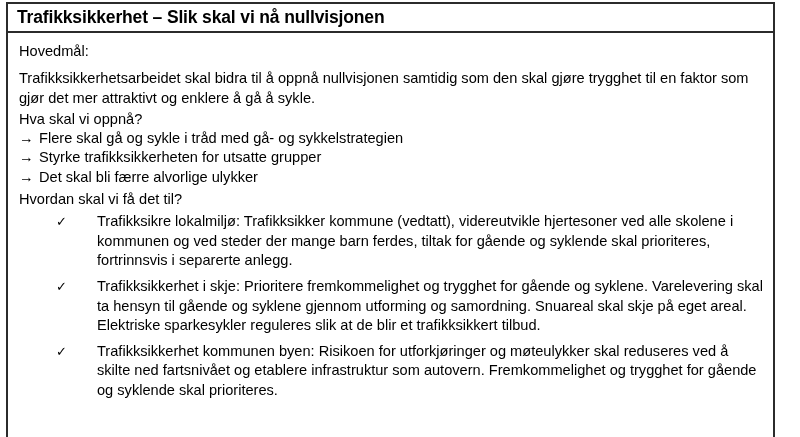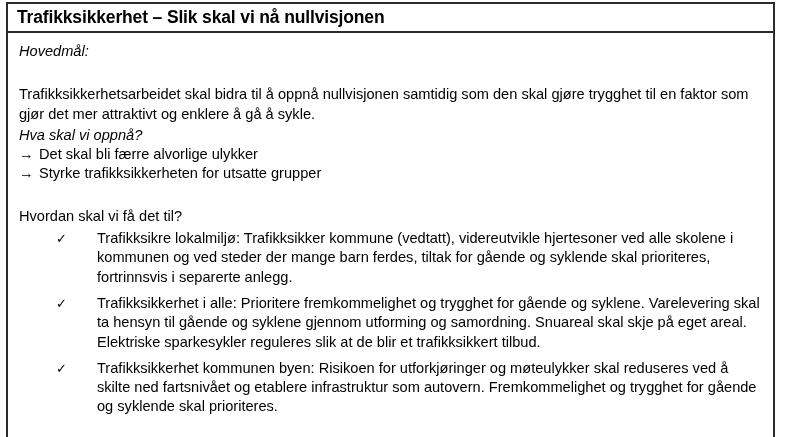--- a/index.html
+++ b/index.html
@@ -44,42 +44,41 @@
   }
 
   
   #body-cell {
     padding: 5px 10px 0 11px;
     font-size: 14.6px;
     line-height: 19.3px;
   }
 
   .subhead {
-    font-style: italic;
     margin: 4px 0 0 0;
   }
 
   .para {
-    margin: 24px 0 0 0;
+    margin: 8px 0 0 0;
     text-align: left;
   }
 
   #goals-block {
     margin-top: 2px;
   }
   .goal-line {
     white-space: nowrap;
   }
   .arrow-glyph {
     display: inline-block;
     width: 20px;
   }
 
   #howto-question {
-    margin-top: 23px;
+    margin-top: 3px;
   }
 
   
   #measures-list {
     margin: 0;
     padding: 0;
     list-style: none;
   }
   .measure-item {
     position: relative;
@@ -114,40 +113,43 @@
 
   <div id="body-cell">
 
     <div class="subhead">Hovedmål:</div>
 
     <p class="para">Trafikksikkerhetsarbeidet skal bidra til å oppnå nullvisjonen samtidig som den skal gjøre trygghet til en faktor som gjør det mer attraktivt og enklere å gå å sykle.</p>
 
     <div id="goals-block">
       <div class="subhead" style="margin-top:0">Hva skal vi oppnå?</div>
 
-
       <div class="goal-line">
-        <span class="arrow-glyph">→</span><span>Det skal bli færre alvorlige ulykker</span>
+        <span class="arrow-glyph">→</span><span>Flere skal gå og sykle i tråd med gå- og sykkelstrategien</span>
       </div>
 
       <div class="goal-line">
         <span class="arrow-glyph">→</span><span>Styrke trafikksikkerheten for utsatte grupper</span>
+      </div>
+
+      <div class="goal-line">
+        <span class="arrow-glyph">→</span><span>Det skal bli færre alvorlige ulykker</span>
       </div>
     </div>
 
     <div id="howto-question">Hvordan skal vi få det til?</div>
 
     <ul id="measures-list">
 
       <li class="measure-item">
         <span class="check-glyph">✓</span><span class="measure-label">Trafikksikre lokalmiljø:</span><span class="measure-text"> Trafikksikker kommune (vedtatt), videreutvikle hjertesoner ved alle skolene i kommunen og ved steder der mange barn ferdes, tiltak for gående og syklende skal prioriteres, fortrinnsvis i separerte anlegg.</span>
       </li>
 
       <li class="measure-item">
-        <span class="check-glyph">✓</span><span class="measure-label">Trafikksikkerhet i alle:</span><span class="measure-text"> Prioritere fremkommelighet og trygghet for gående og syklene. Varelevering skal ta hensyn til gående og syklene gjennom utforming og samordning. Snuareal skal skje på eget areal. Elektriske sparkesykler reguleres slik at de blir et trafikksikkert tilbud.</span>
+        <span class="check-glyph">✓</span><span class="measure-label">Trafikksikkerhet i skje:</span><span class="measure-text"> Prioritere fremkommelighet og trygghet for gående og syklene. Varelevering skal ta hensyn til gående og syklene gjennom utforming og samordning. Snuareal skal skje på eget areal. Elektriske sparkesykler reguleres slik at de blir et trafikksikkert tilbud.</span>
       </li>
 
       <li class="measure-item">
         <span class="check-glyph">✓</span><span class="measure-label">Trafikksikkerhet kommunen byen:</span><span class="measure-text"> Risikoen for utforkjøringer og møteulykker skal reduseres ved å skilte ned fartsnivået og etablere infrastruktur som autovern. Fremkommelighet og trygghet for gående og syklende skal prioriteres.</span>
       </li>
 
     </ul>
 
   </div>
 </div>

